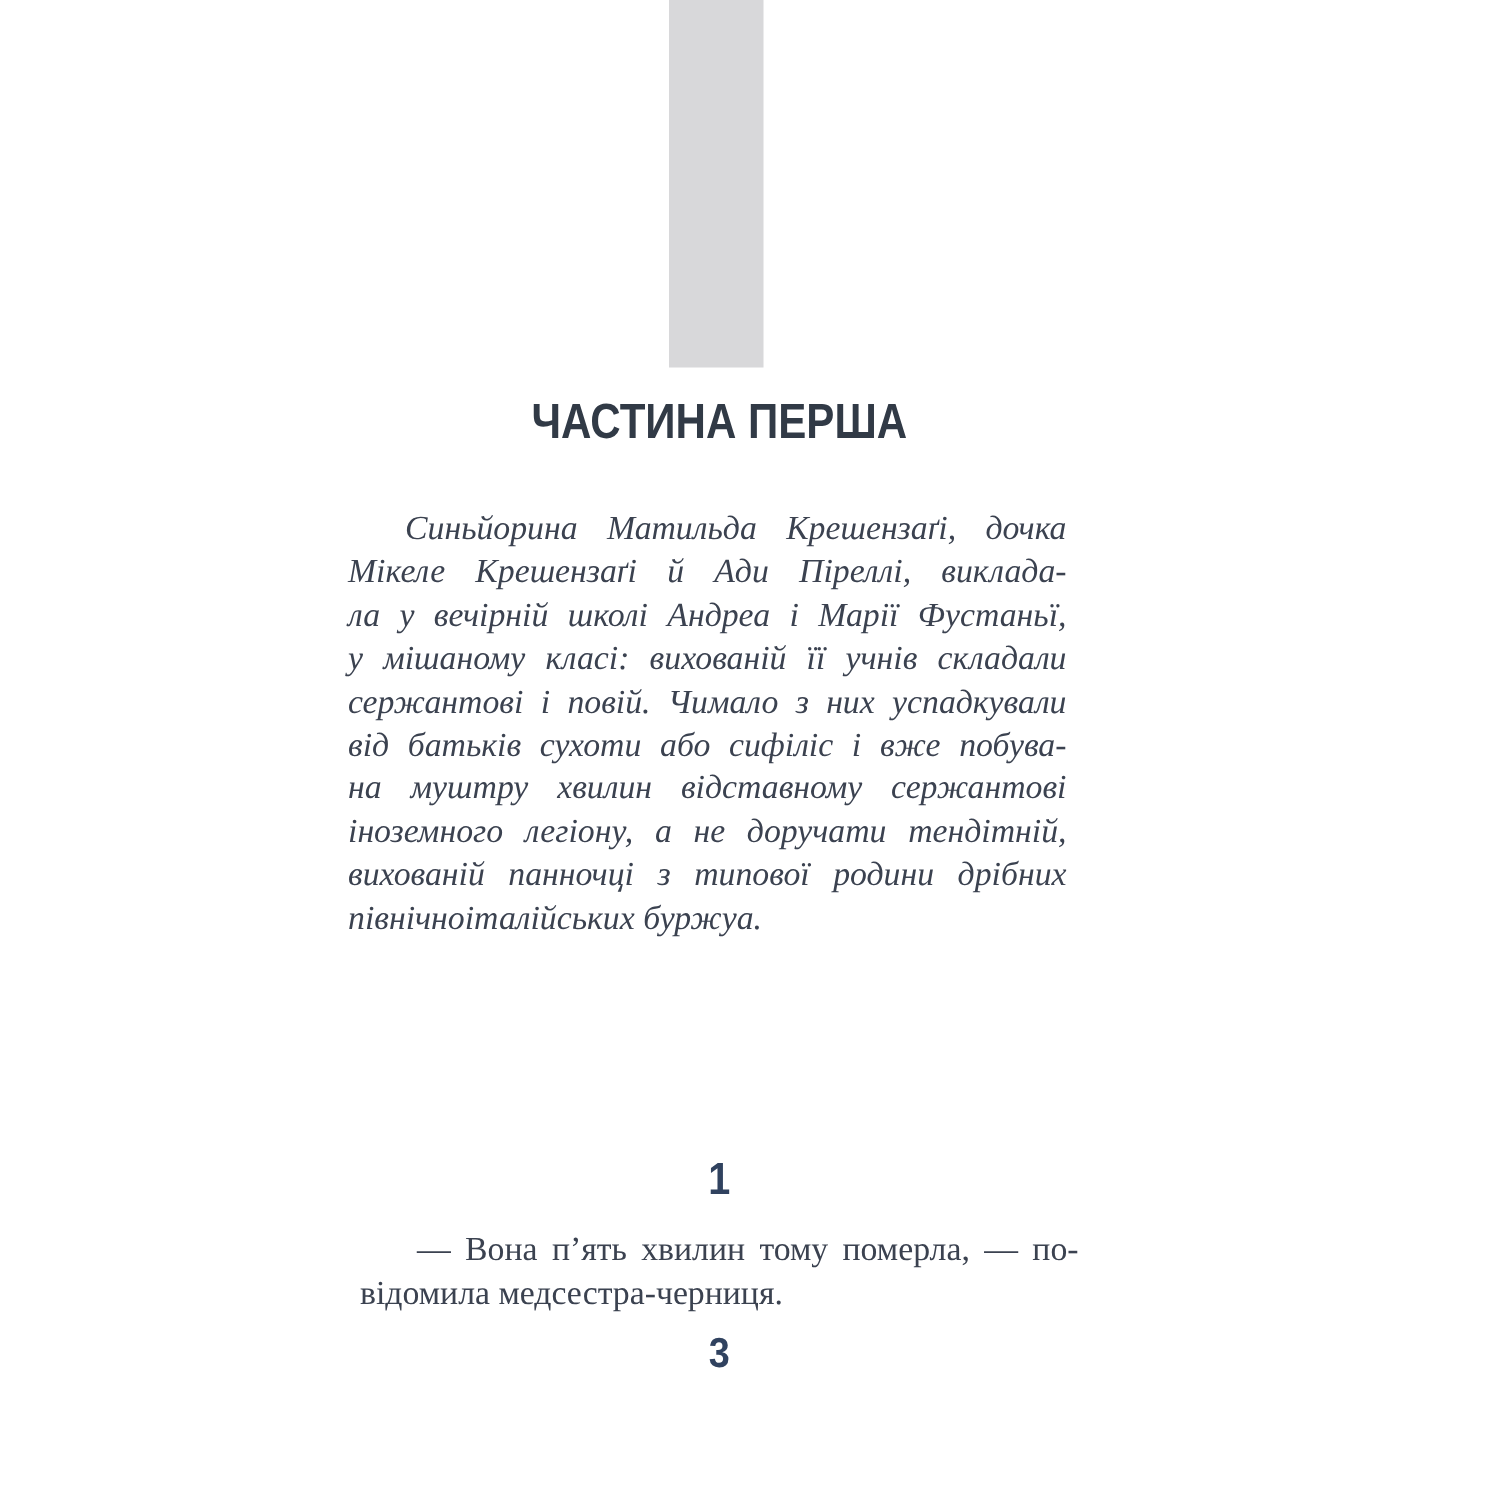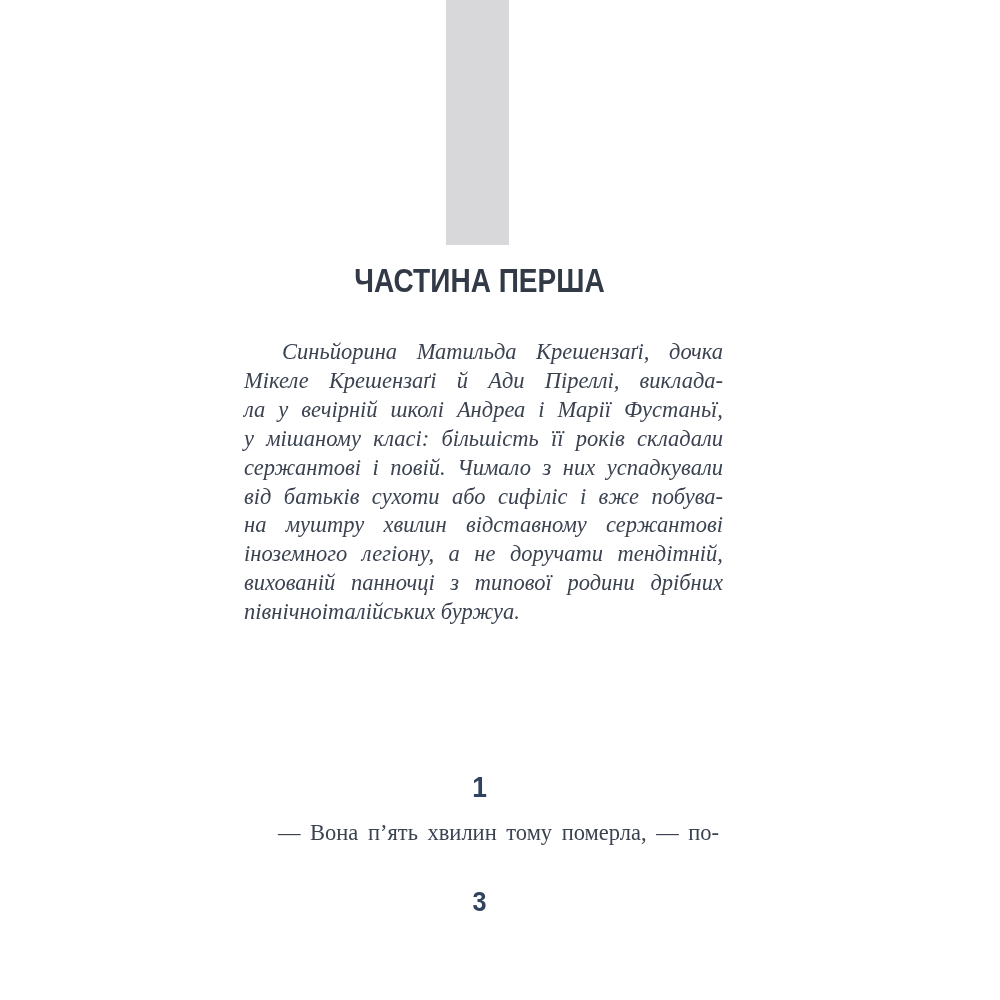--- a/index.html
+++ b/index.html
@@ -41,21 +41,21 @@
     font-size: 33px;
     line-height: 36px;
     letter-spacing: 0px;
     color: var(--heading-text);
     transform: scaleX(0.85);
     transform-origin: 50% 50%;
     white-space: nowrap;
   }
   .intro-paragraph {
     position: absolute;
-    left: 244px;
+    left: 232px;
     top: 338px;
     width: 479px;
     font-family: "Liberation Serif", serif;
     font-style: italic;
     font-size: 22.5px;
     line-height: 28.9px;
     color: var(--body-text);
   }
   .intro-paragraph .line,
   .dialog-paragraph .line {
@@ -115,30 +115,31 @@
 <div class="page">
 
   <div class="top-bar"></div>
 
   <div class="part-heading">ЧАСТИНА ПЕРША</div>
 
   <div class="intro-paragraph">
     <div class="line first">Синьйорина Матильда Крешензаґі, дочка</div>
     <div class="line">Мікеле Крешензаґі й Ади Піреллі, виклада-</div>
     <div class="line">ла у вечірній школі Андреа і Марії Фустаньї,</div>
-    <div class="line">у мішаному класі: більшість її років складали</div>
+    <div class="line">у мішаному класі: вихованій її учнів складали</div>
     <div class="line">сержантові і повій. Чимало з них успадкували</div>
     <div class="line">від батьків сухоти або сифіліс і вже побува-</div>
     <div class="line">на муштру хвилин відставному сержантові</div>
     <div class="line">іноземного легіону, а не доручати тендітній,</div>
     <div class="line">вихованій панночці з типової родини дрібних</div>
     <div class="line last">північноіталійських буржуа.</div>
   </div>
 
   <div class="section-number">1</div>
 
   <div class="dialog-paragraph">
     <div class="line first">— Вона п’ять хвилин тому померла, — по-</div>
+    <div class="line last">відомила медсестра-черниця.</div>
   </div>
 
   <div class="page-number">3</div>
 
 </div>
 
 </body></html>

